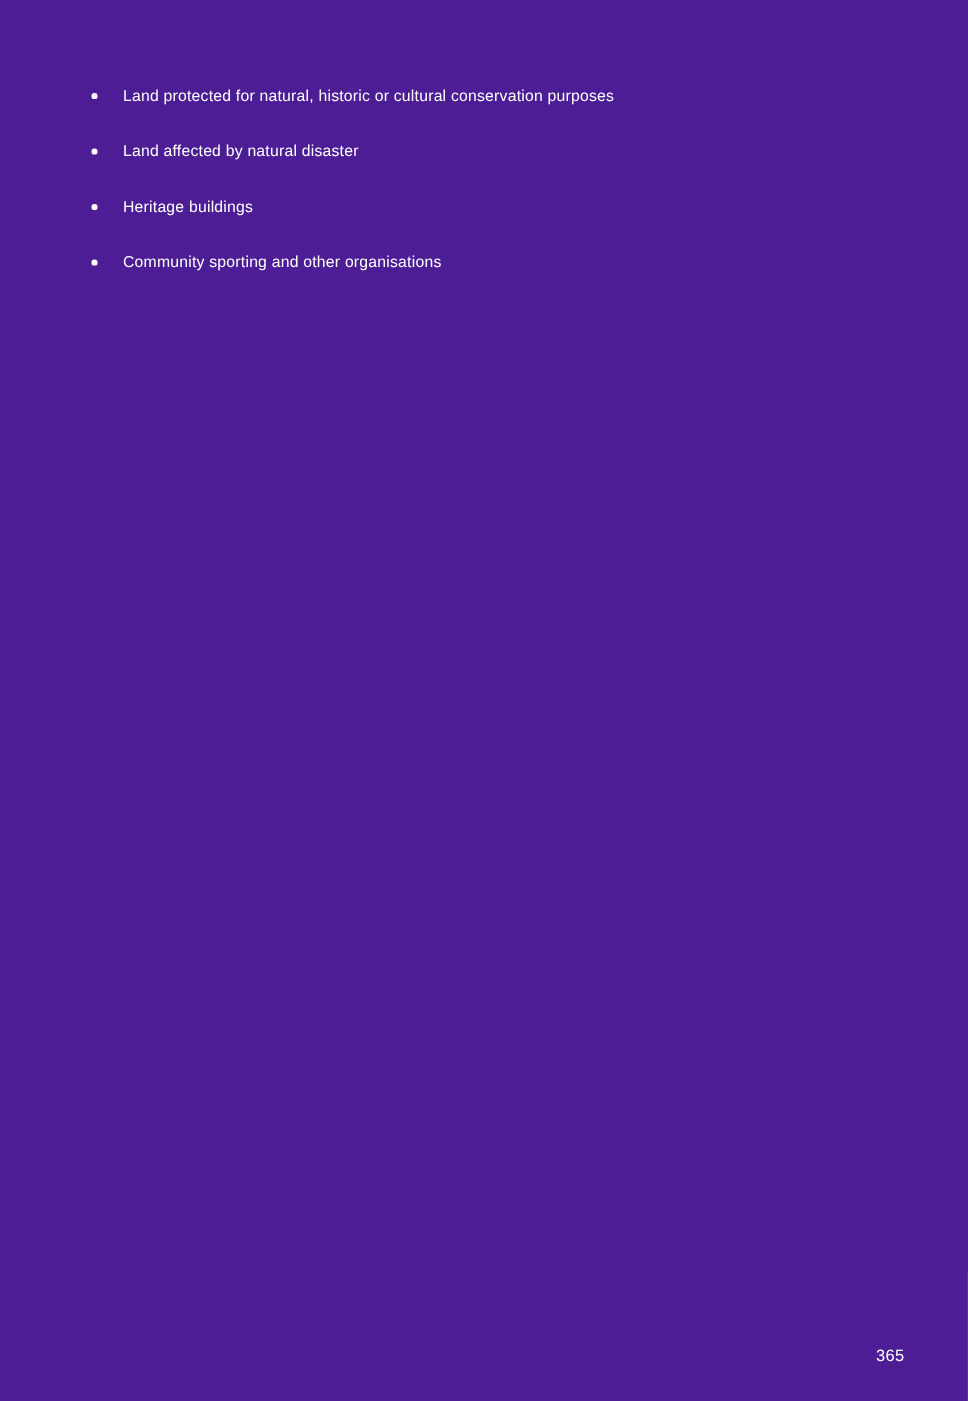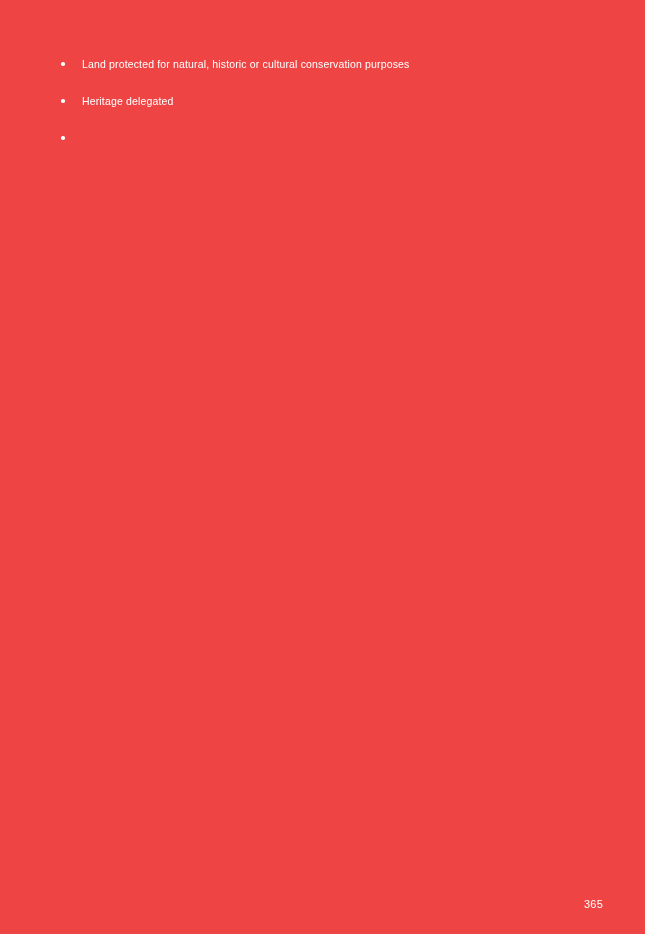--- a/index.html
+++ b/index.html
@@ -10,21 +10,21 @@
     width: 645px;
     height: 934px;
     background: #8a8a8a;
     font-family: "Liberation Sans", sans-serif;
     overflow: hidden;
   }
   .page {
     position: relative;
     width: 645px;
     height: 934px;
-    background: #ef4444;
+    background: #4c1d95;
     box-sizing: border-box;
   }
   .content {
     position: absolute;
     left: 57px;
     top: 58px;
     width: 530px;
   }
   ul.bullets {
     list-style: none;
@@ -78,24 +78,29 @@
 
   <div class="content">
 
     <ul class="bullets">
       <li>
         <span class="bullet-dot"></span>
         <span>Land protected for natural, historic or cultural conservation purposes</span>
       </li>
       <li>
         <span class="bullet-dot"></span>
-        <span>Heritage delegated</span>
+        <span>Land affected by natural disaster</span>
       </li>
       <li>
         <span class="bullet-dot"></span>
+        <span>Heritage buildings</span>
+      </li>
+      <li>
+        <span class="bullet-dot"></span>
+        <span>Community sporting and other organisations</span>
       </li>
     </ul>
 
 
   </div>
 
   <div class="page-number">365</div>
 
 </div>
 

